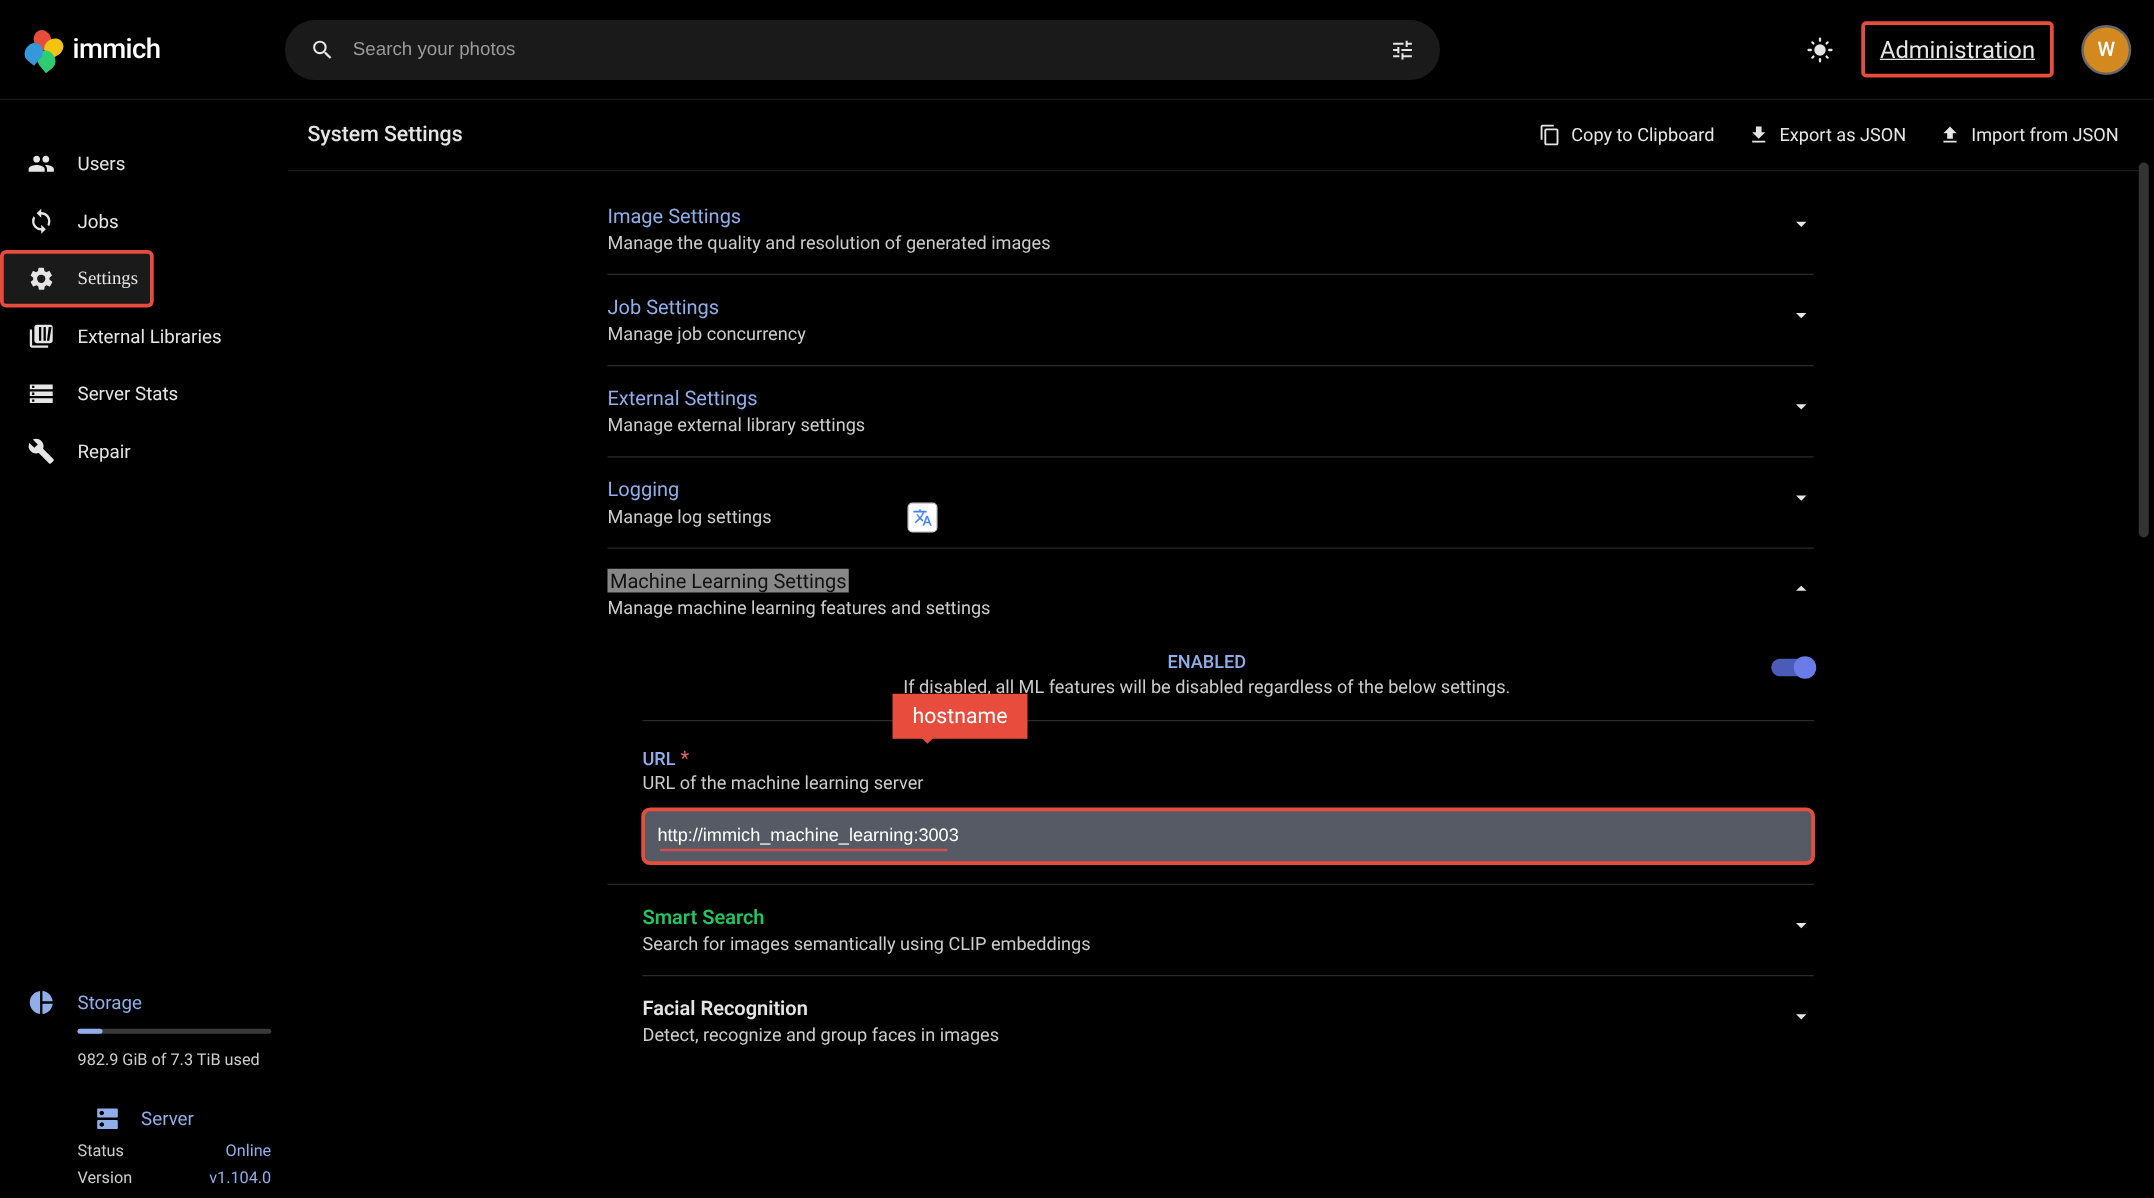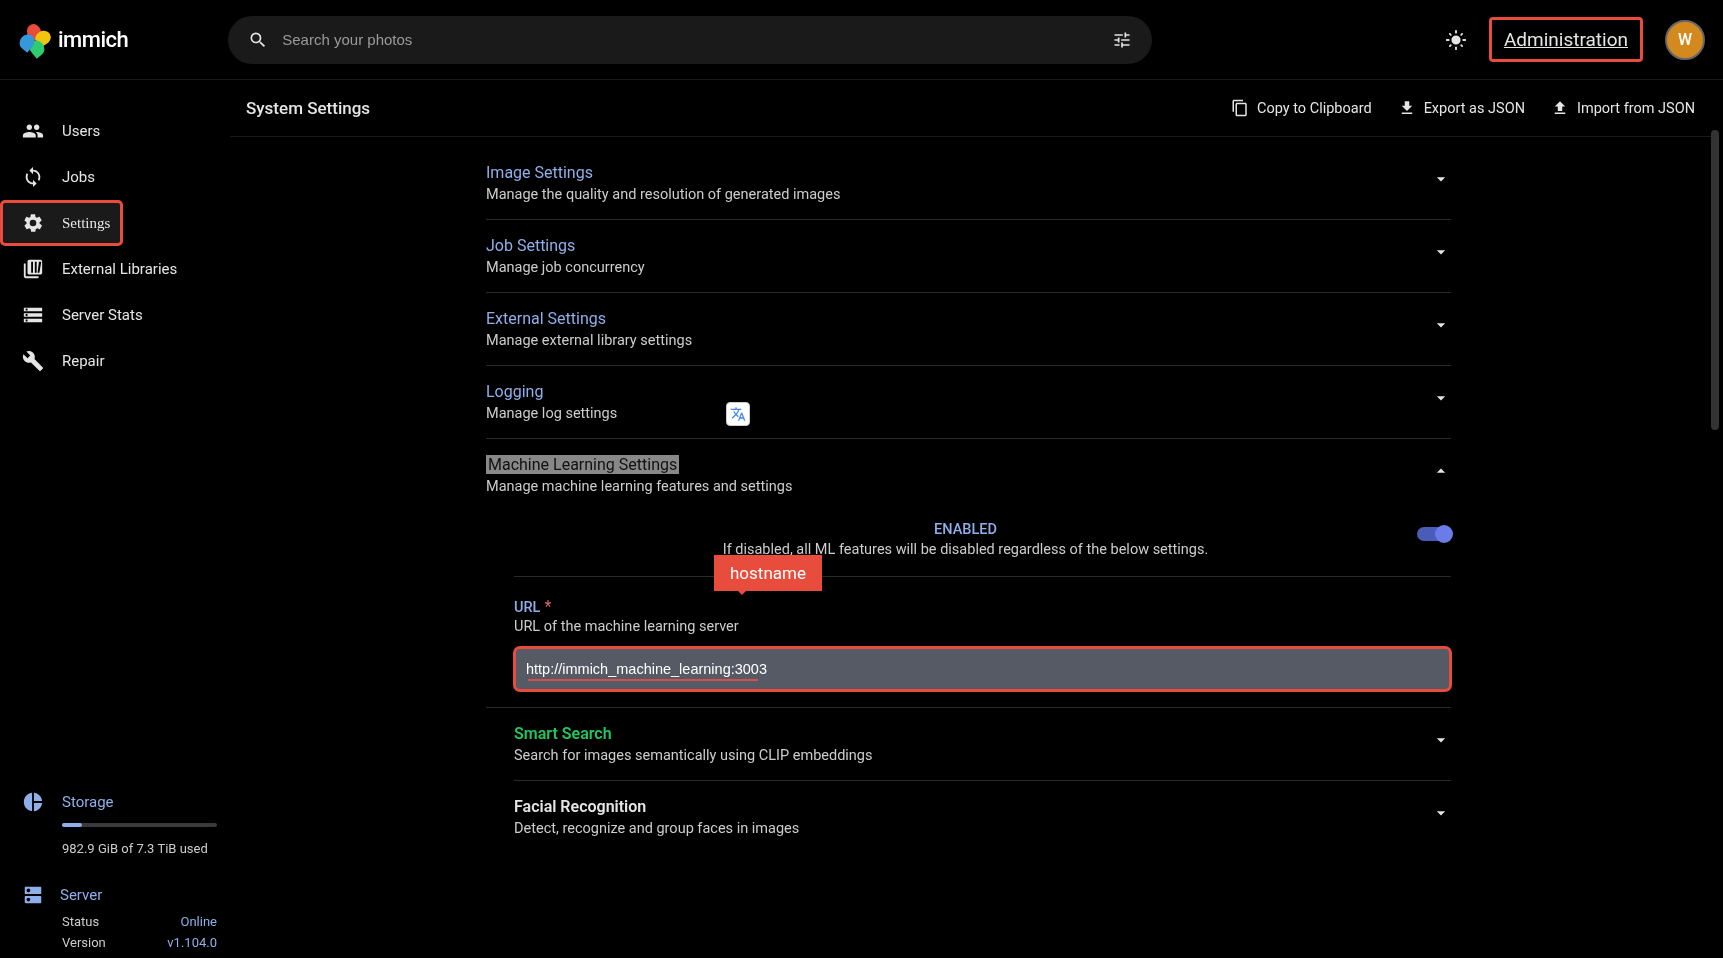--- a/index.html
+++ b/index.html
@@ -85,21 +85,21 @@
 .sidebar-item.active { background: #1a1a1a; font-family: Liberation Serif, serif; }
 .sidebar-item.highlighted { border: 3px solid #e74c3c; border-radius: 5px; margin-right:107px; padding:9px 19px; }
 .sidebar-icon { width:22px; height:22px; display:flex; align-items:center; justify-content:center; fill:#e5e5e5; }
 
 .sidebar-bottom { margin-top:auto; padding: 0 22px 20px; }
 .storage-block { margin-bottom: 28px; }
 .storage-head { display:flex; align-items:center; gap:18px; color:#8faeea; font-size:15px; }
 .storage-bar { margin-top:10px; margin-left:40px; height:4px; background:#3a3a3a; border-radius:2px; width:155px; position:relative; }
 .storage-bar-fill { height:100%; width:13%; background:#8faeea; border-radius:2px; }
 .storage-text { margin-left:40px; margin-top:14px; font-size:13px; color:#ccc; }
-.server-block .server-head { display:flex; align-items:center; gap:16px; color:#8faeea; font-size:15px; }
+.server-block .server-head { display:flex; align-items:center; gap:16px; color:#8faeea; font-size:15px;justify-content:center; }
 .server-rows { margin-left:40px; margin-top:8px; }
 .server-row { display:flex; justify-content:space-between; width:155px; font-size:13px; color:#ccc; margin-top:6px; }
 .server-row .val { color:#8faeea; }
 
 
 .main { flex:1; overflow-y:auto; padding-right:12px; }
 .main-header {
   display:flex; align-items:center; padding: 18px 16px;
   border-bottom: 1px solid #1a1a1a;
 }

